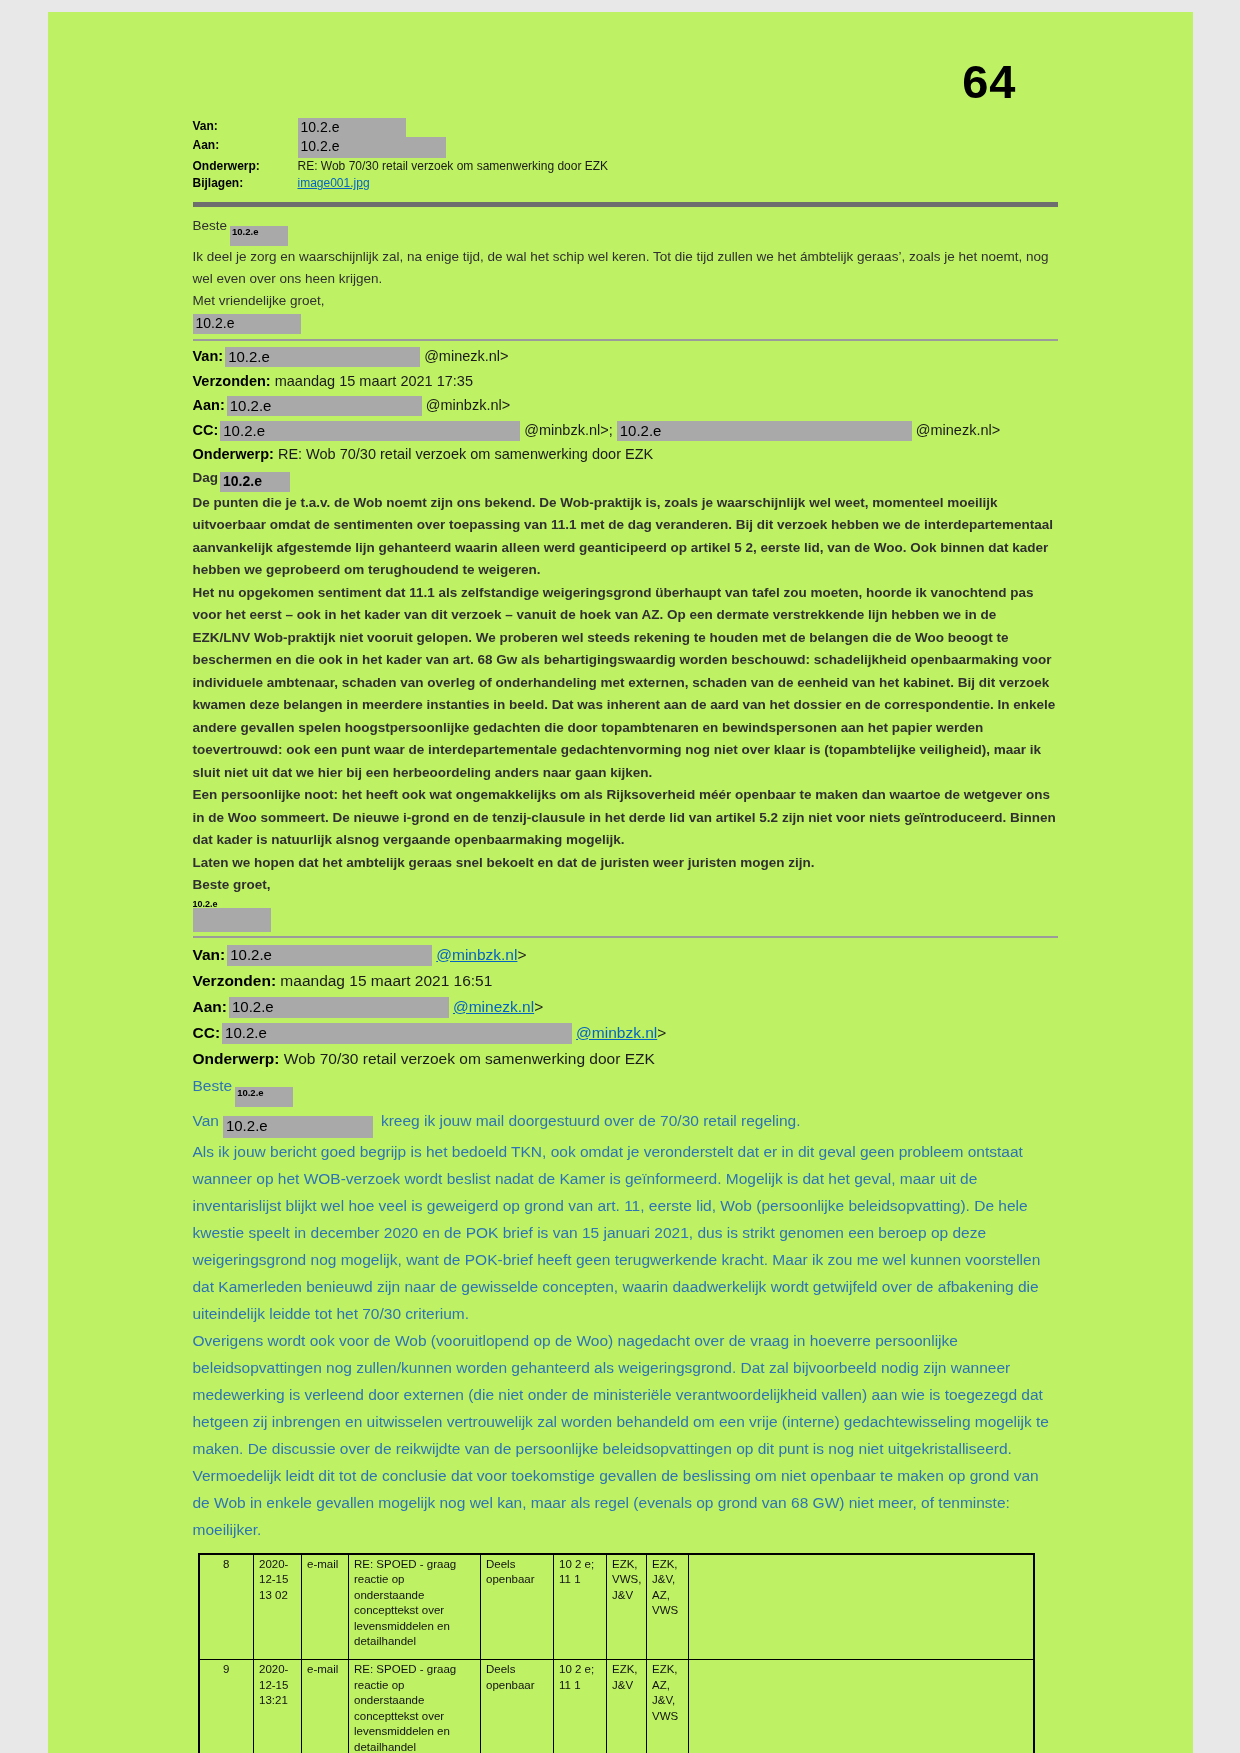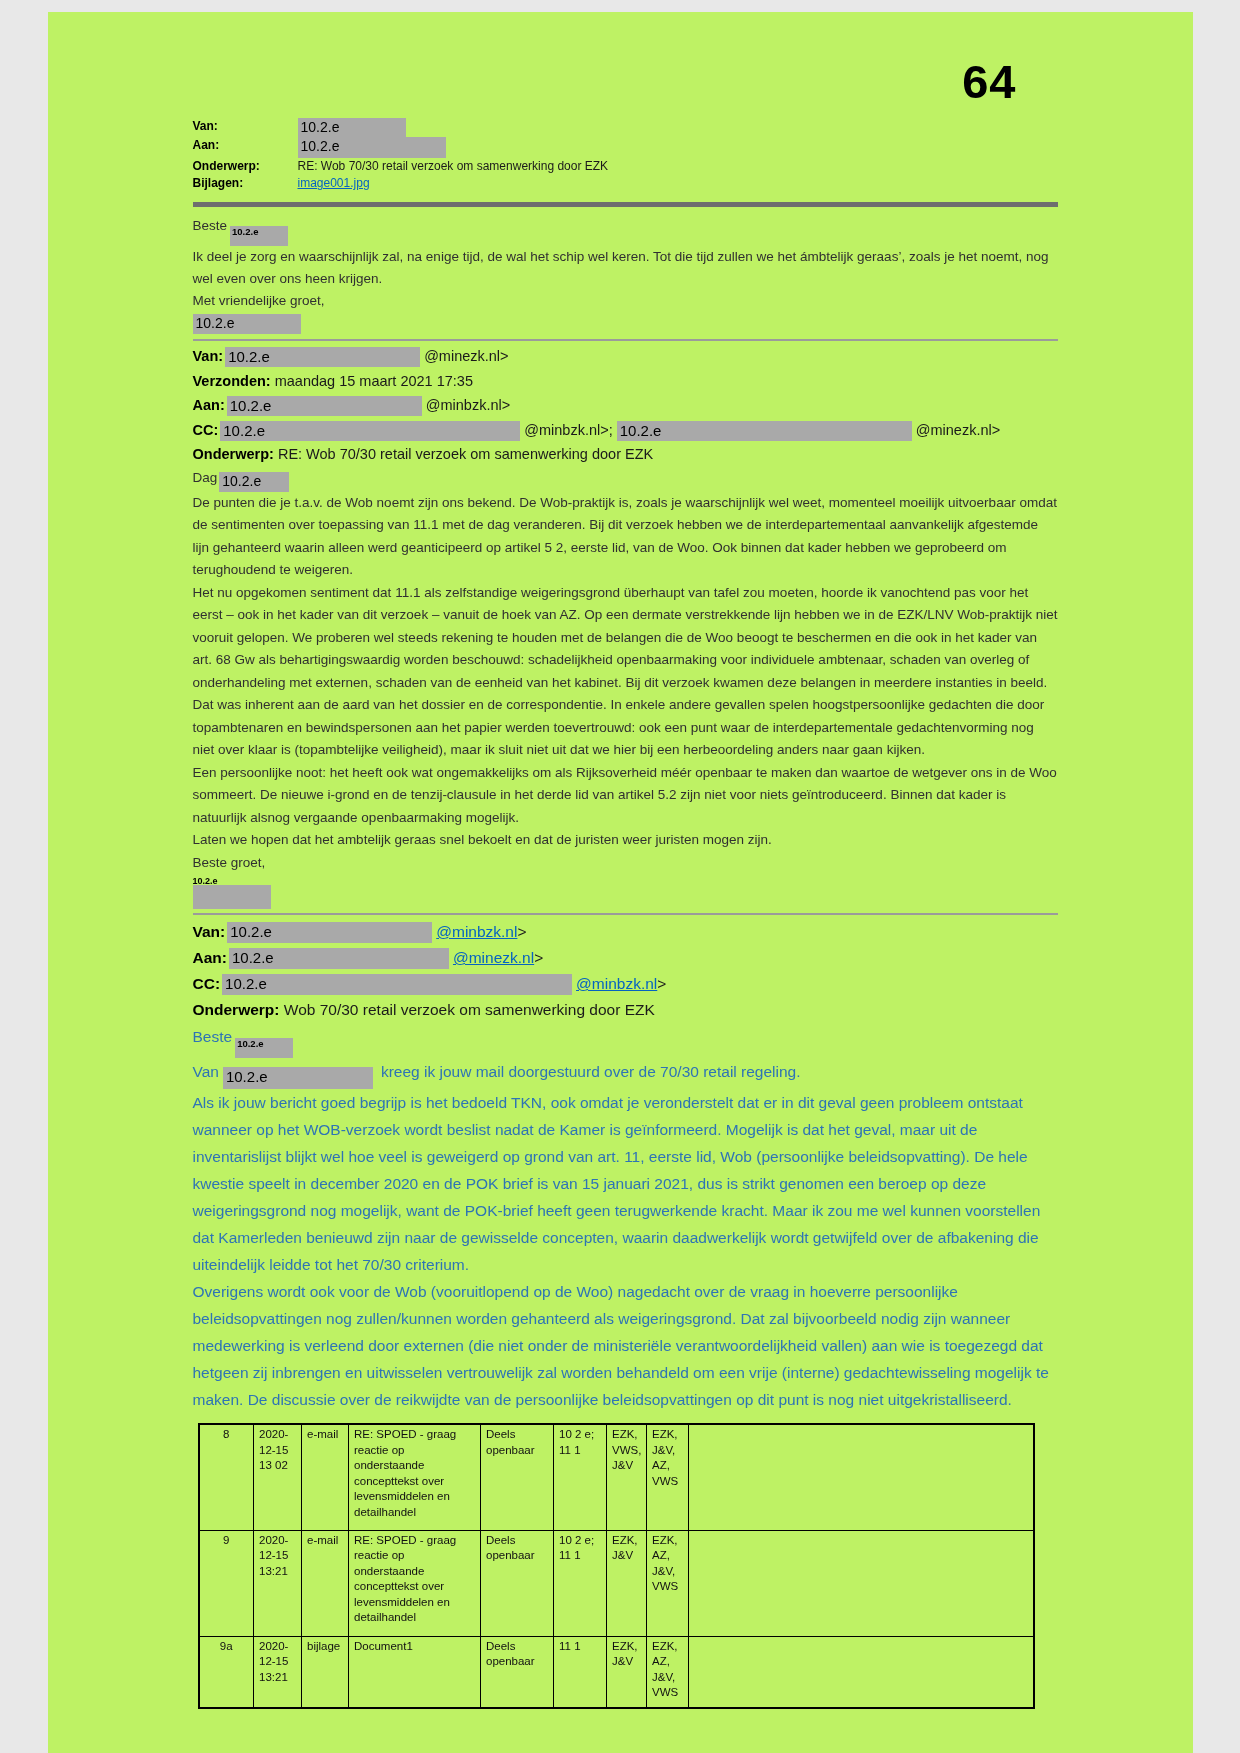--- a/index.html
+++ b/index.html
@@ -36,21 +36,21 @@
 
   
   .b1{font-size:13.5px;line-height:22px;margin:0;color:#303030;}
   .mt8{margin-top:8px;}
 
   
   .h2line{font-size:14.5px;line-height:24.5px;margin:0;color:#1a1a1a;}
   .h2line b{color:#000;}
 
   
-  .b2{font-size:13.5px;line-height:22.5px;margin:0;color:#303030;}
+  .b2{font-size:13.5px;line-height:22.5px;margin:0;color:#303030;font-weight:bold;}
   .sig2{margin-top:3px;}
   .sig2-label{font-size:9px;font-weight:700;color:#000;line-height:9px;margin-bottom:-1px;}
   .sig2-box{width:78px;height:24px;background:#a9a9a9;}
 
   
   .h3line{font-size:15.5px;line-height:26px;margin:0;color:#1a1a1a;}
   .h3line b{color:#000;}
   .lnk{color:#0563c1;text-decoration:underline;cursor:pointer;}
 
   
@@ -124,30 +124,32 @@
     <div class="sig2">
       <div class="sig2-label">10.2.e</div>
       <div class="sig2-box"></div>
     </div>
 
     <div class="rule-thin" style="margin-top:4px;"></div>
 
     
     <div style="margin-top:4px;">
       <p class="h3line"><b>Van:</b><span class="rx rx-e3van"><span class="rx-t2">10.2.e</span></span><a class="lnk">@minbzk.nl</a><span>&gt;</span></p>
+      <p class="h3line"><b>Verzonden:</b> <span>maandag 15 maart 2021 16:51</span></p>
       <p class="h3line"><b>Aan:</b><span class="rx rx-e3aan"><span class="rx-t2">10.2.e</span></span><a class="lnk">@minezk.nl</a><span>&gt;</span></p>
       <p class="h3line"><b>CC:</b><span class="rx rx-e3cc"><span class="rx-t2">10.2.e</span></span><a class="lnk">@minbzk.nl</a><span>&gt;</span></p>
       <p class="h3line"><b>Onderwerp:</b> <span>Wob 70/30 retail verzoek om samenwerking door EZK</span></p>
     </div>
 
     
     <p class="b3"><span class="greet3">Beste</span><span class="rx rx-g"><span class="rx-ts">10.2.e</span></span></p>
     <p class="b3"><span>Van</span><span class="rx rx-e3intro"><span class="rx-t2">10.2.e</span></span><span>kreeg ik jouw mail doorgestuurd over de 70/30 retail regeling.</span></p>
     <p class="b3">Als ik jouw bericht goed begrijp is het bedoeld TKN, ook omdat je veronderstelt dat er in dit geval geen probleem ontstaat wanneer op het WOB-verzoek wordt beslist nadat de Kamer is geïnformeerd. Mogelijk is dat het geval, maar uit de inventarislijst blijkt wel hoe veel is geweigerd op grond van art. 11, eerste lid, Wob (persoonlijke beleidsopvatting). De hele kwestie speelt in december 2020 en de POK brief is van 15 januari 2021, dus is strikt genomen een beroep op deze weigeringsgrond nog mogelijk, want de POK-brief heeft geen terugwerkende kracht. Maar ik zou me wel kunnen voorstellen dat Kamerleden benieuwd zijn naar de gewisselde concepten, waarin daadwerkelijk wordt getwijfeld over de afbakening die uiteindelijk leidde tot het 70/30 criterium.</p>
     <p class="b3">Overigens wordt ook voor de Wob (vooruitlopend op de Woo) nagedacht over de vraag in hoeverre persoonlijke beleidsopvattingen nog zullen/kunnen worden gehanteerd als weigeringsgrond. Dat zal bijvoorbeeld nodig zijn wanneer medewerking is verleend door externen (die niet onder de ministeriële verantwoordelijkheid vallen) aan wie is toegezegd dat hetgeen zij inbrengen en uitwisselen vertrouwelijk zal worden behandeld om een vrije (interne) gedachtewisseling mogelijk te maken. De discussie over de reikwijdte van de persoonlijke beleidsopvattingen op dit punt is nog niet uitgekristalliseerd.</p>
+    <p class="b3">Vermoedelijk leidt dit tot de conclusie dat voor toekomstige gevallen de beslissing om niet openbaar te maken op grond van de Wob in enkele gevallen mogelijk nog wel kan, maar als regel (evenals op grond van 68 GW) niet meer, of tenminste: moeilijker.</p>
 
     
     <div class="clip">
       <table class="tbl">
         <colgroup>
           <col style="width:55px">
             <col style="width:48px">
             <col style="width:47px">
             <col style="width:132px">
           <col style="width:73px">

